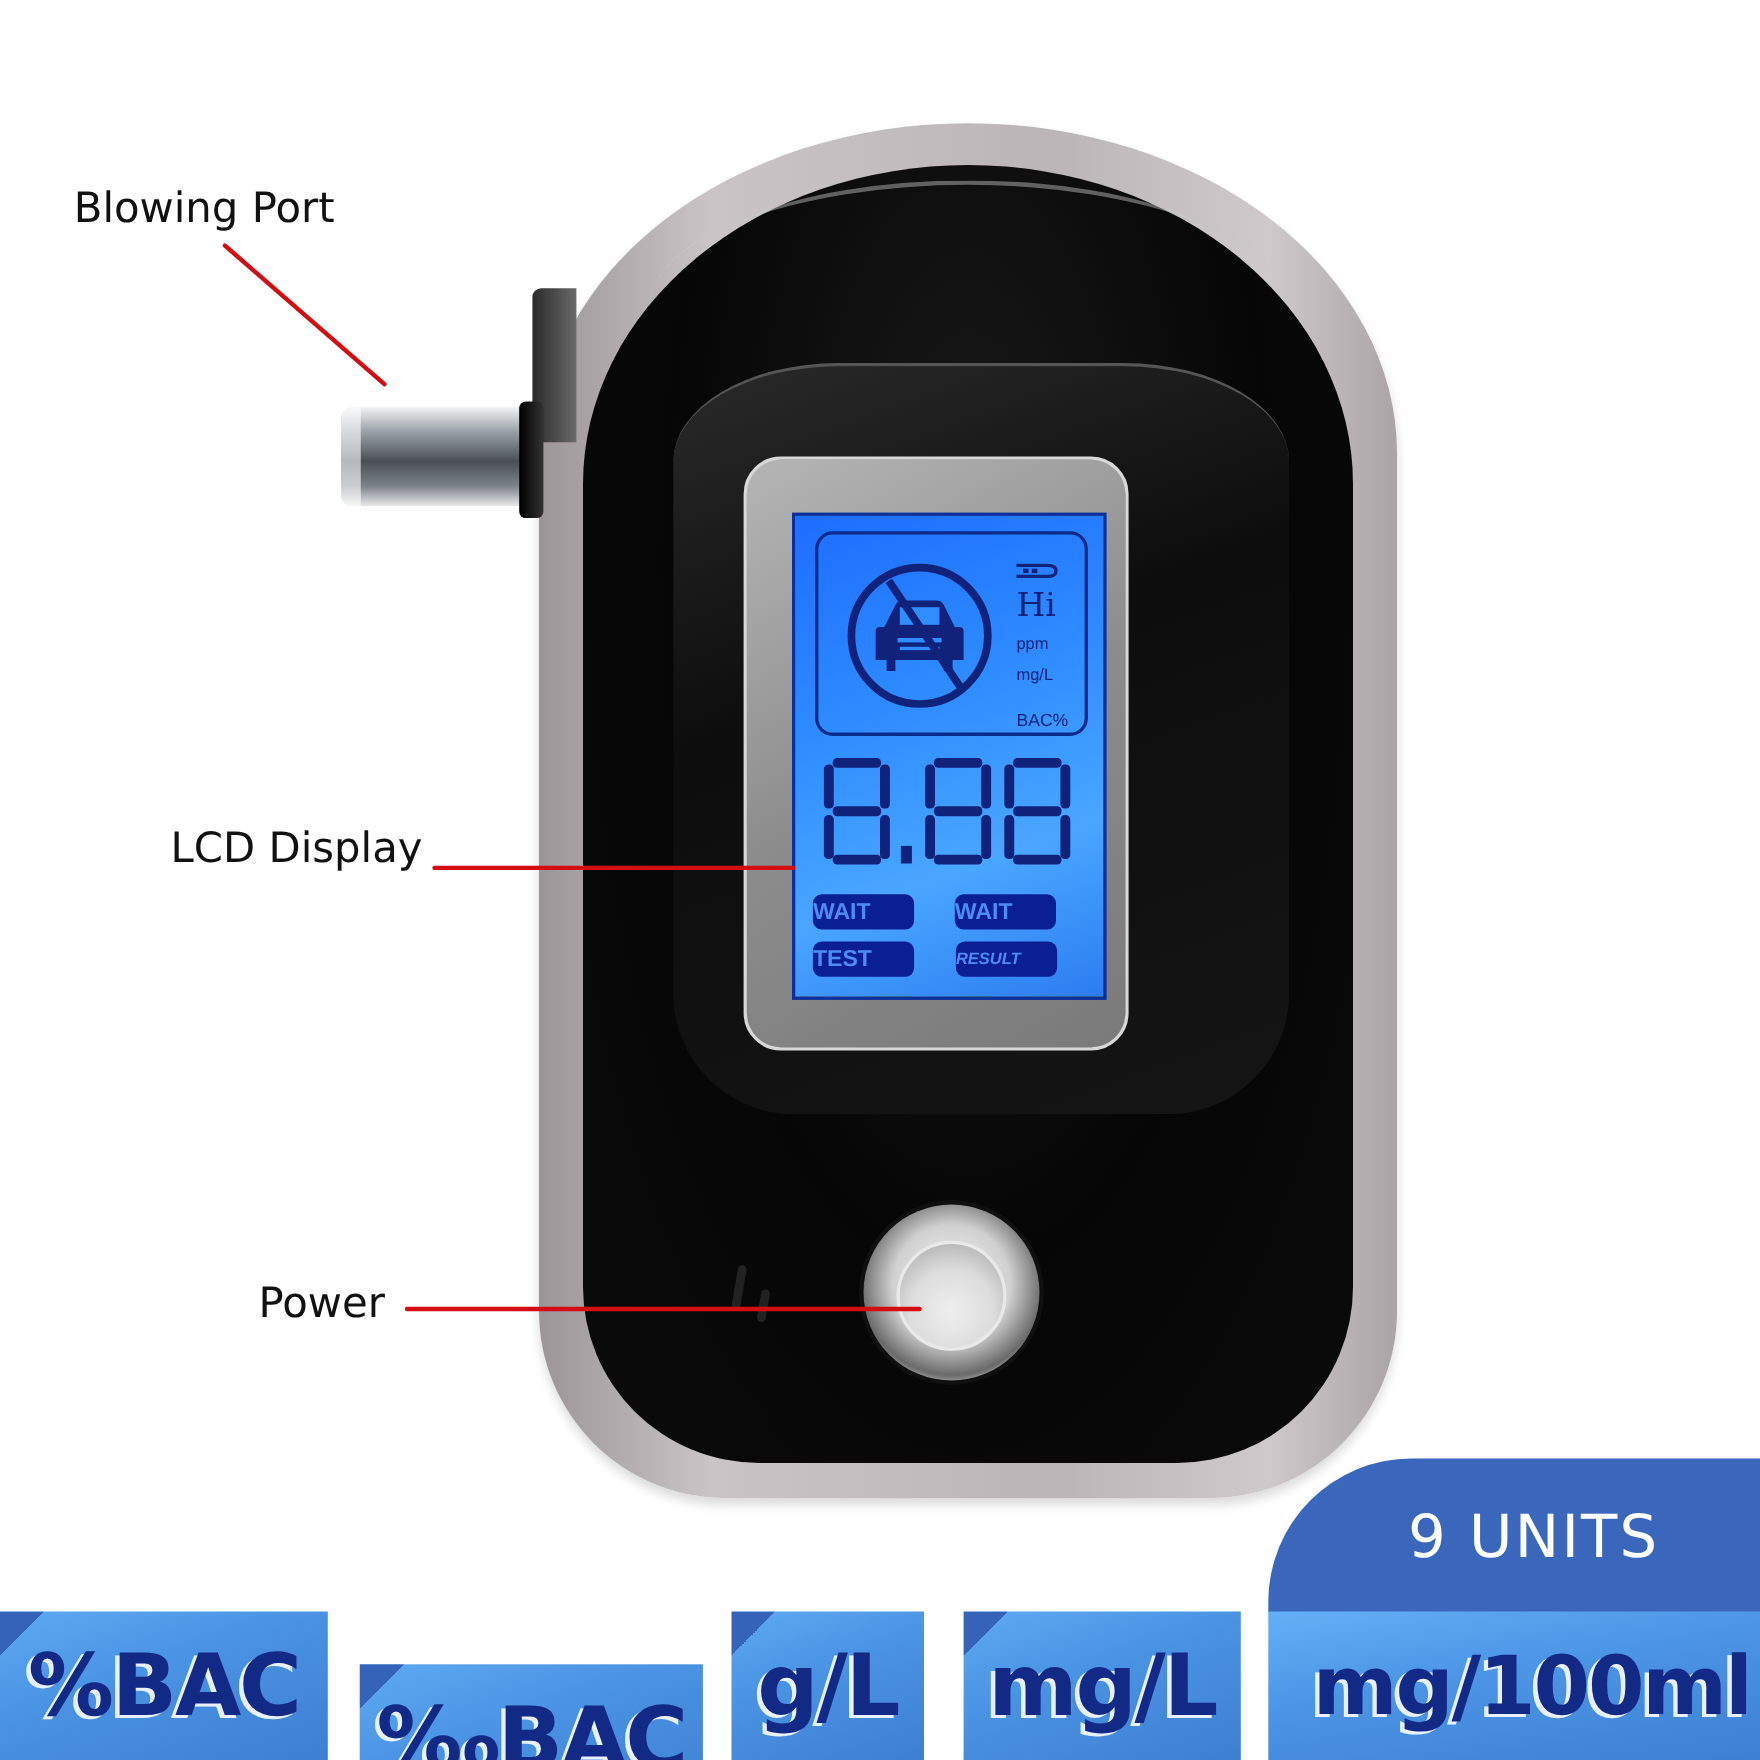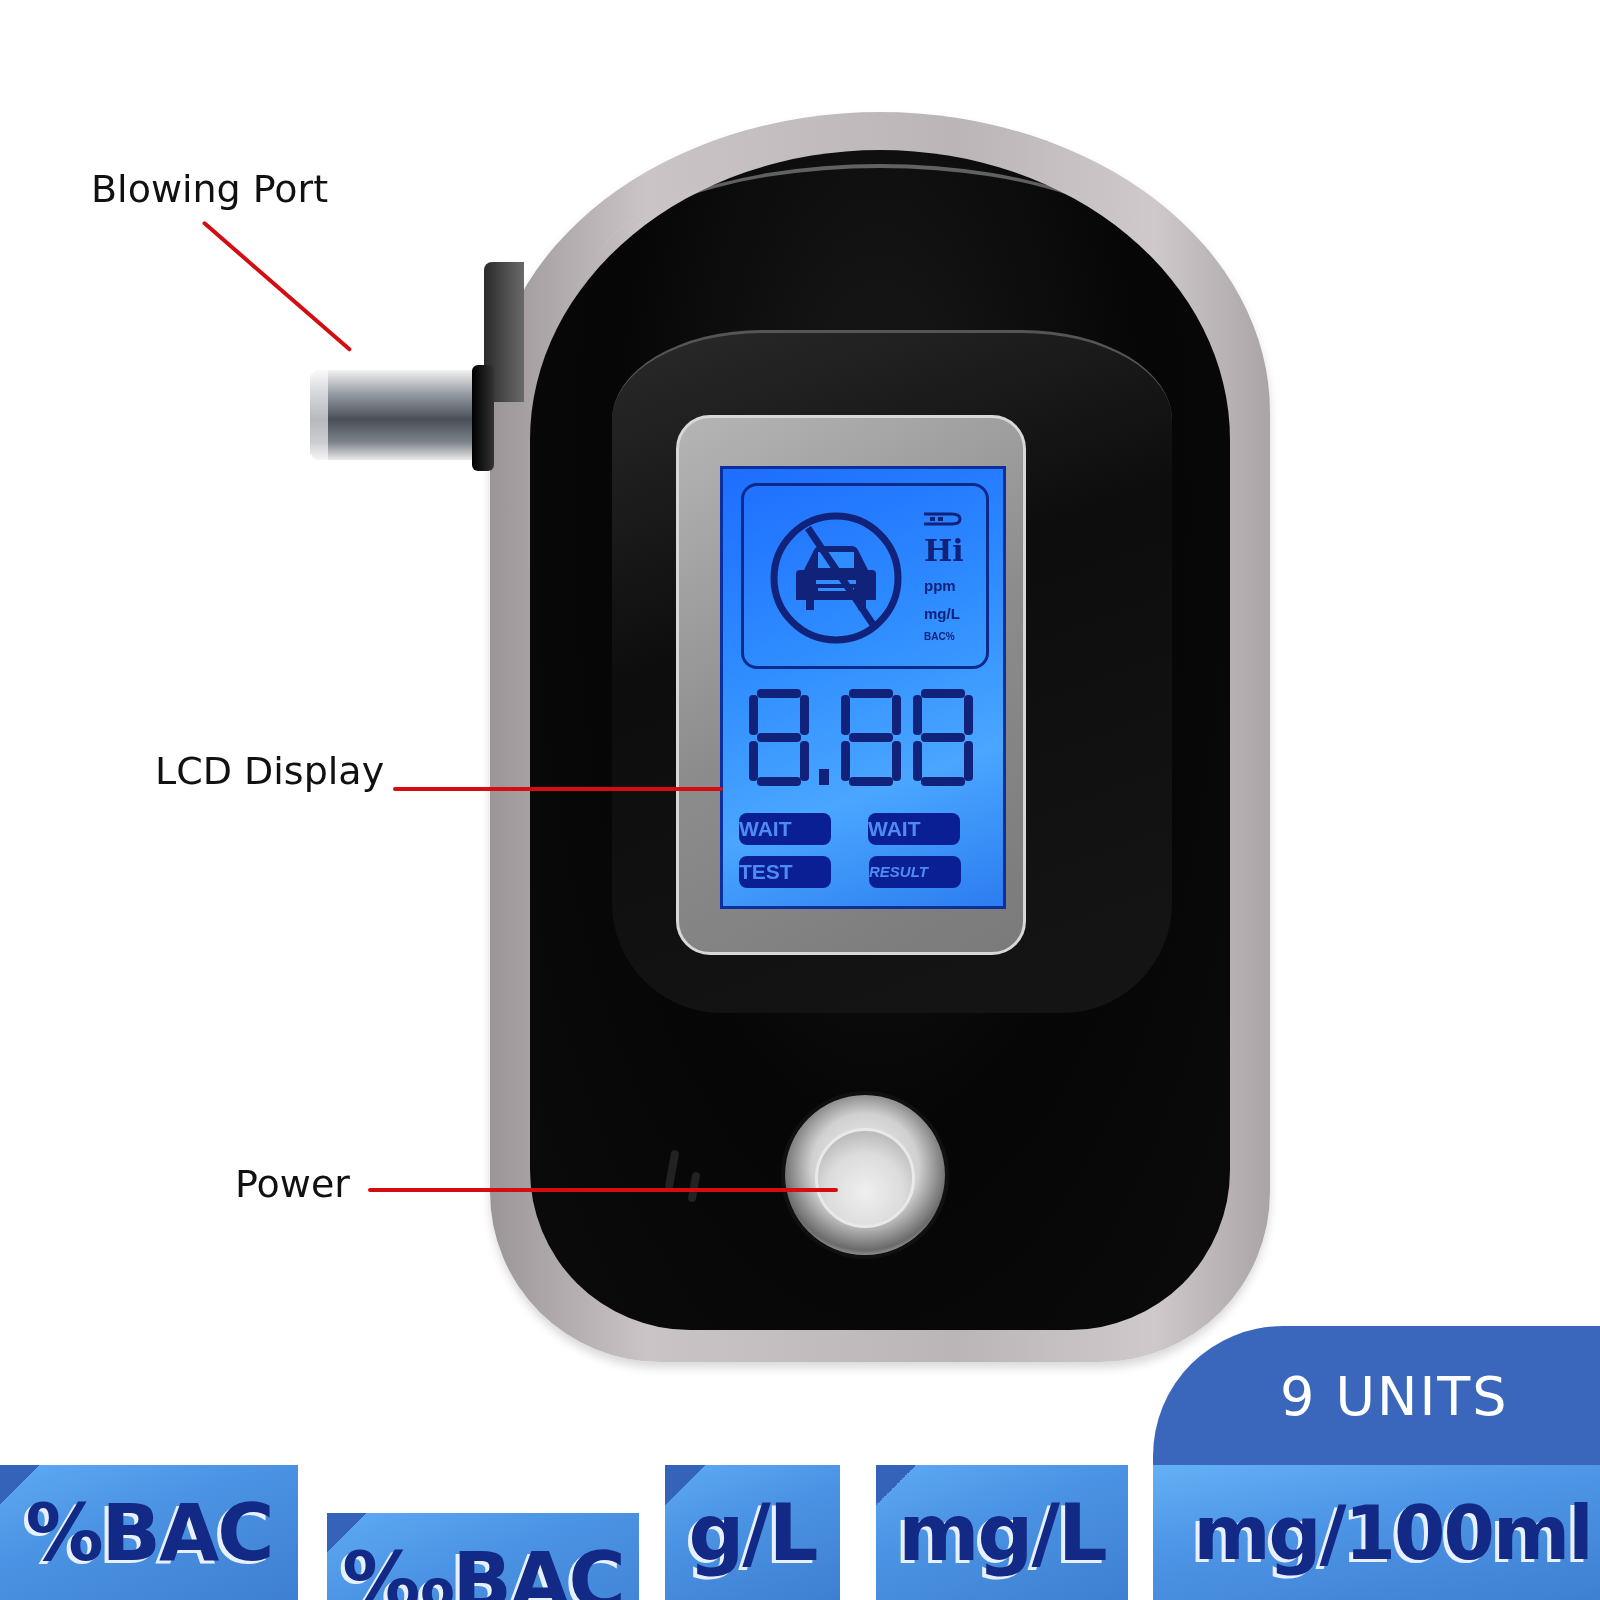--- a/index.html
+++ b/index.html
@@ -53,21 +53,21 @@
       background: linear-gradient(160deg, #1d6dff 0%, #2f8dff 40%, #4aa6ff 70%, #2c7df0 100%);
       border: 3px solid #0b2f9c; box-sizing: border-box;
     }
     .lcd-top-panel {
       position: absolute; left: 18px; top: 14px; width: 248px; height: 186px;
       border: 3px solid #0c2a8a; border-radius: 16px; box-sizing: border-box;
     }
     .no-drive-icon { position: absolute; left: 22px; top: 22px; width: 140px; height: 140px; }
     .lcd-battery-icon { position: absolute; left: 178px; top: 26px; width: 40px; height: 14px; }
     .lcd-indicator {
-      position: absolute; left: 180px; color: #10227a; font-weight: bold;
+      position: absolute; left: 180px; color: #10227a; font-weight: normal;
       font-family: "DejaVu Serif", serif; line-height: 1; text-align: center;
     }
     .lcd-digits { position: absolute; left: 22px; top: 220px; width: 240px; height: 100px; }
     .lcd-badge {
       position: absolute; width: 92px; height: 32px; border-radius: 8px;
       background: #0b1f95; color: #4e8cf2; font-weight: bold; font-size: 21px;
       line-height: 32px; font-family: "Liberation Sans", sans-serif;
     }
 
     
@@ -150,21 +150,21 @@
       <line x1="42" y1="20" x2="108" y2="118" stroke="#10227a" stroke-width="7"></line>
     </svg>
     <svg class="lcd-battery-icon" viewBox="0 0 40 14">
       <path d="M2 2 L30 2 Q38 2 38 7 Q38 12 30 12 L2 12" fill="none" stroke="#10227a" stroke-width="3"></path>
       <rect x="8" y="5" width="5" height="4" fill="#10227a"></rect>
       <rect x="16" y="5" width="5" height="4" fill="#10227a"></rect>
     </svg>
     <div class="lcd-indicator" style="top:50px;font-size:30px;">Hi</div>
     <div class="lcd-indicator" style="top:92px;font-size:15px;font-family:'Liberation Sans',sans-serif;">ppm</div>
     <div class="lcd-indicator" style="top:120px;font-size:15px;font-family:'Liberation Sans',sans-serif;">mg/L</div>
-    <div class="lcd-indicator" style="top:146px;font-size:10px;font-family:'Liberation Sans',sans-serif;">BAC%</div>
+    <div class="lcd-indicator" style="top:162px;font-size:16px;font-family:'Liberation Sans',sans-serif;">BAC%</div>
   </div>
 
   <svg class="lcd-digits" viewBox="0 0 240 100">
     <g fill="#10227a">
 
       <rect x="12" y="0" width="44" height="9" rx="4"></rect>
       <rect x="4" y="6" width="9" height="40" rx="4"></rect>
       <rect x="55" y="6" width="9" height="40" rx="4"></rect>
       <rect x="12" y="44" width="44" height="9" rx="4"></rect>
       <rect x="4" y="52" width="9" height="40" rx="4"></rect>
@@ -195,21 +195,21 @@
   <div class="lcd-badge" style="left:145px;top:344px;">WAIT</div>
   <div class="lcd-badge" style="left:16px;top:387px;">TEST</div>
   <div class="lcd-badge" style="left:146px;top:387px;font-size:15px;font-style:italic;">RESULT</div>
 </div>
 
 <div class="speaker-slot" style="left:668px;top:1150px;"></div>
 <div class="speaker-slot" style="left:690px;top:1172px;height:30px;"></div>
 <div class="power-btn-outer"></div>
 <div class="power-btn-inner"></div>
 
-<div class="callout-label" style="left:67px;top:170px;margin-left:24px;">Blowing Port</div>
+<div class="callout-label" style="left:67px;top:170px;">Blowing Port</div>
 <div class="leader" style="left:203px;top:220px;width:196px;transform:rotate(41deg);"></div>
 
 <div class="callout-label" style="left:155px;top:752px;">LCD Display</div>
 <div class="leader" style="left:393px;top:787px;width:330px;"></div>
 
 <div class="callout-label" style="left:235px;top:1165px;">Power</div>
 <div class="leader" style="left:368px;top:1188px;width:470px;"></div>
 
 <div class="units-badge"></div>
 <div class="units-badge-text">9 UNITS</div>

